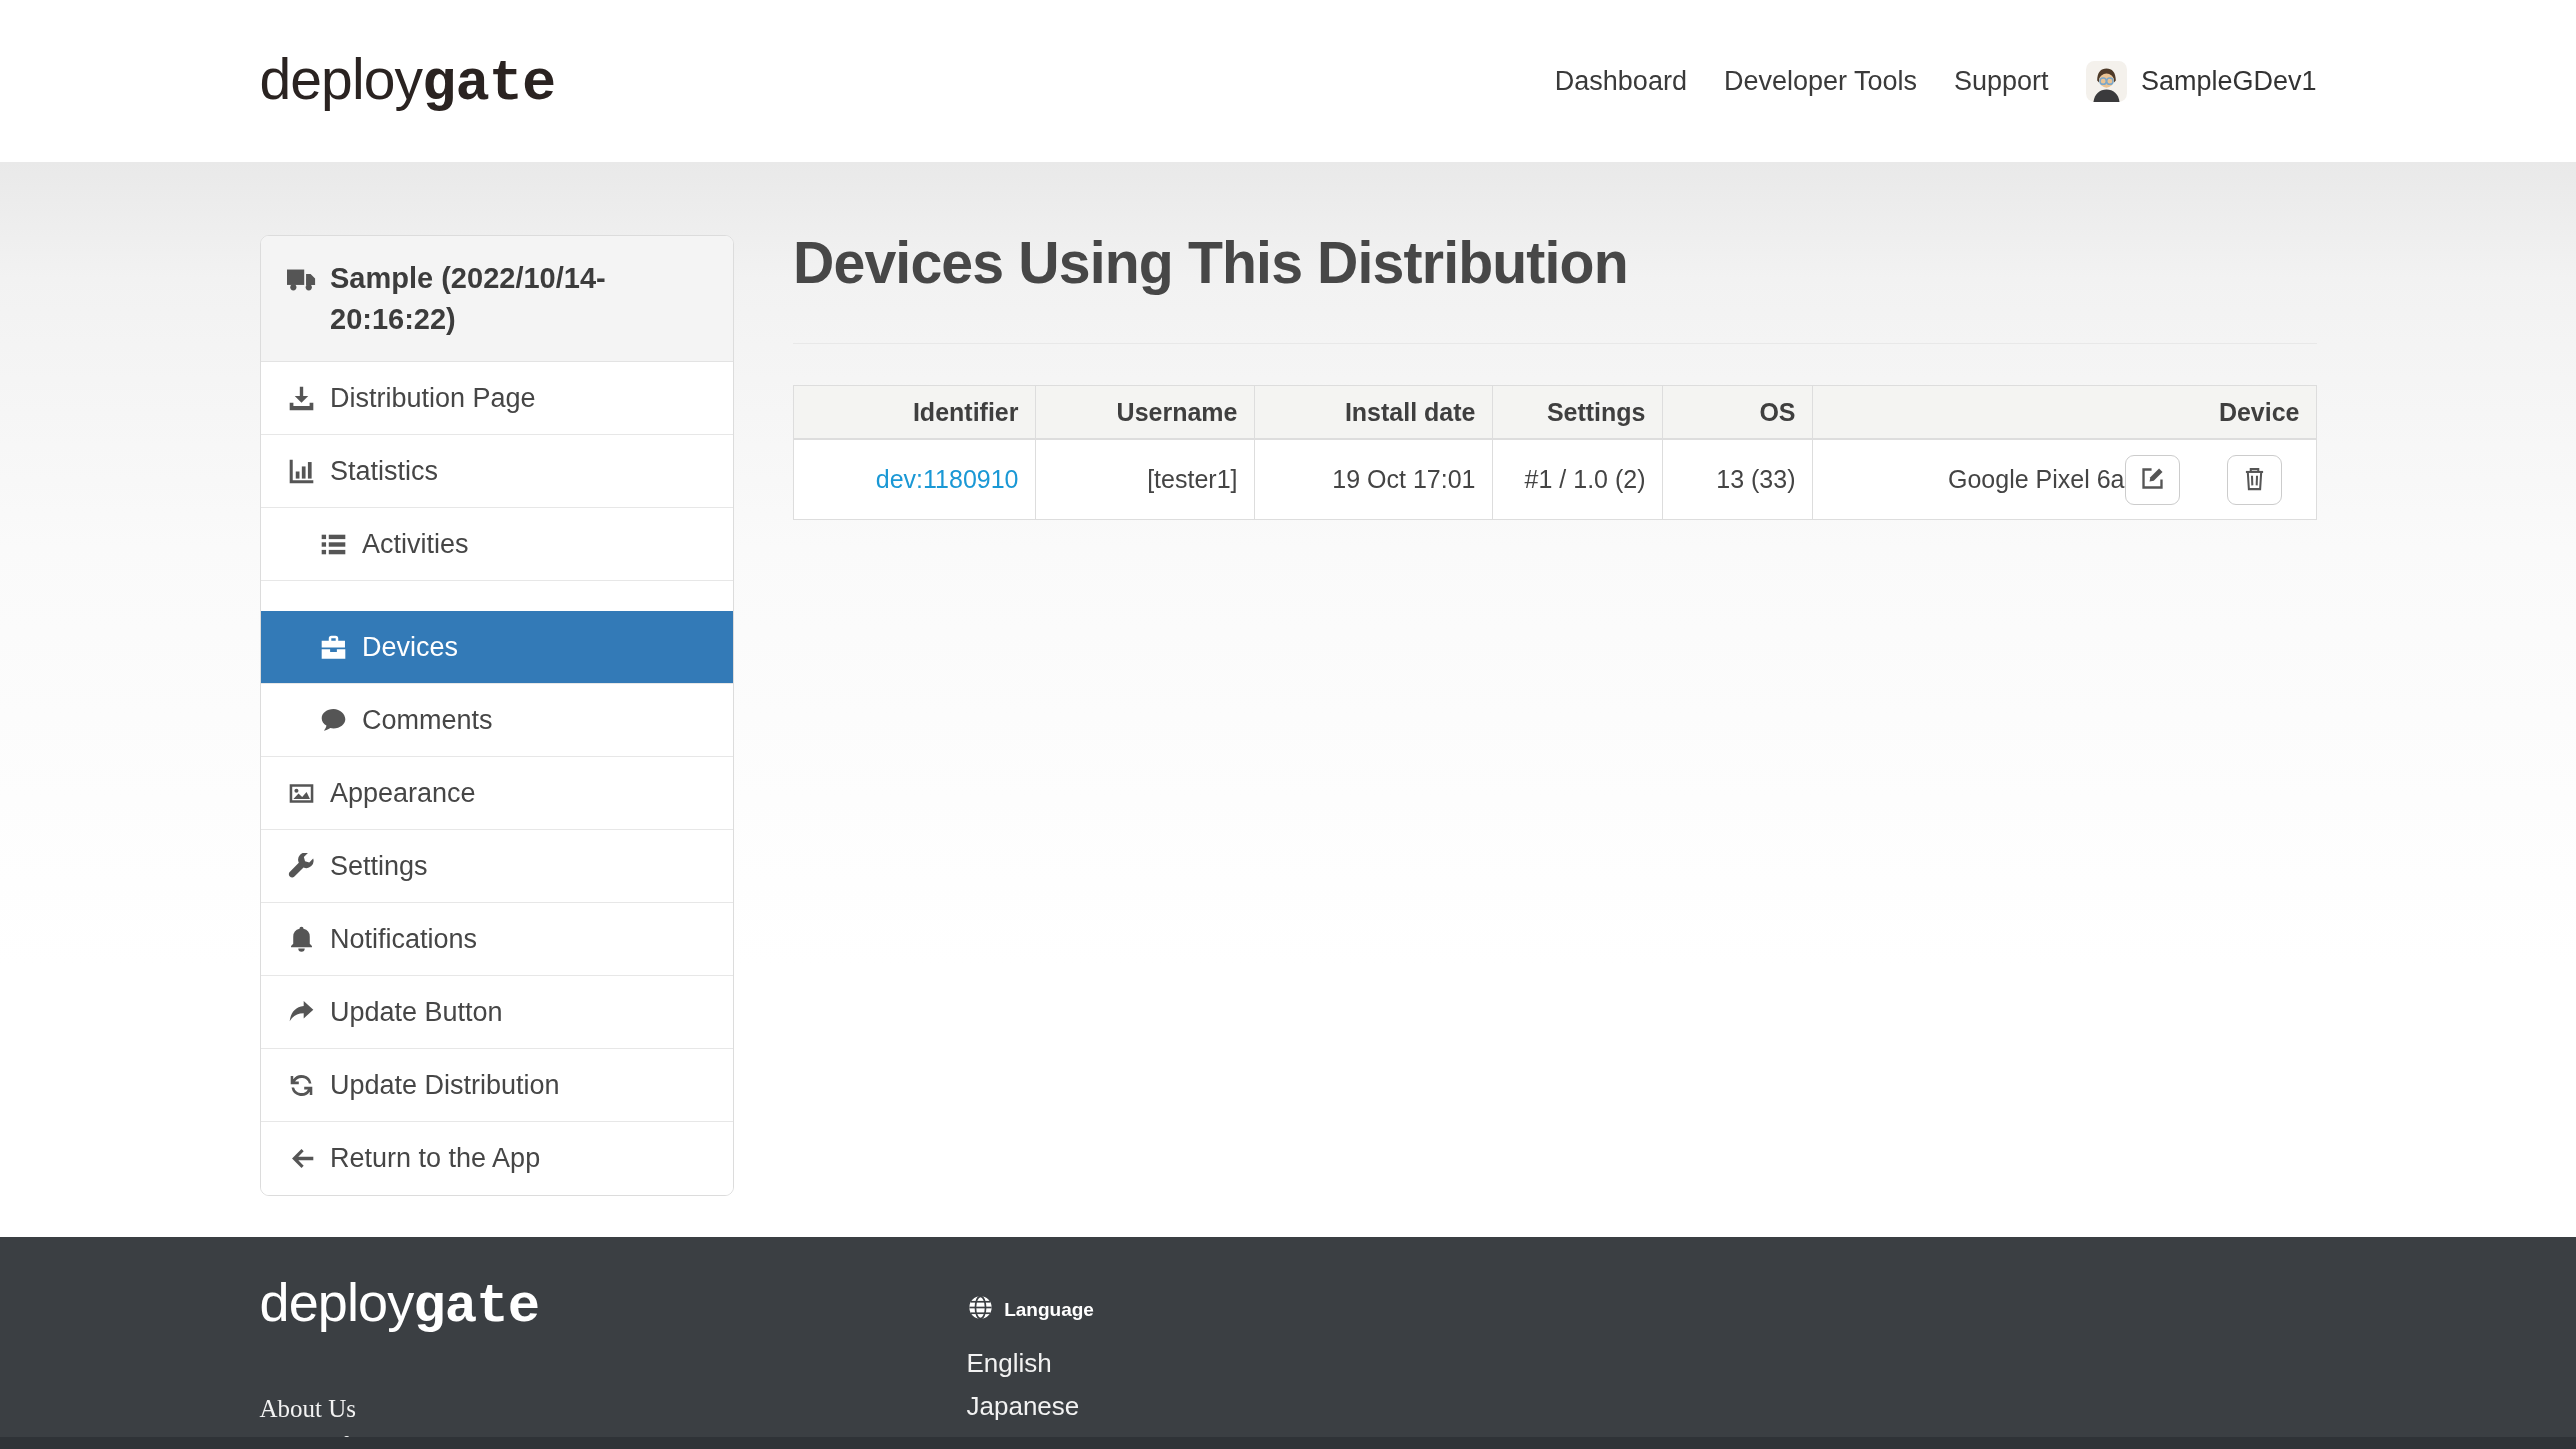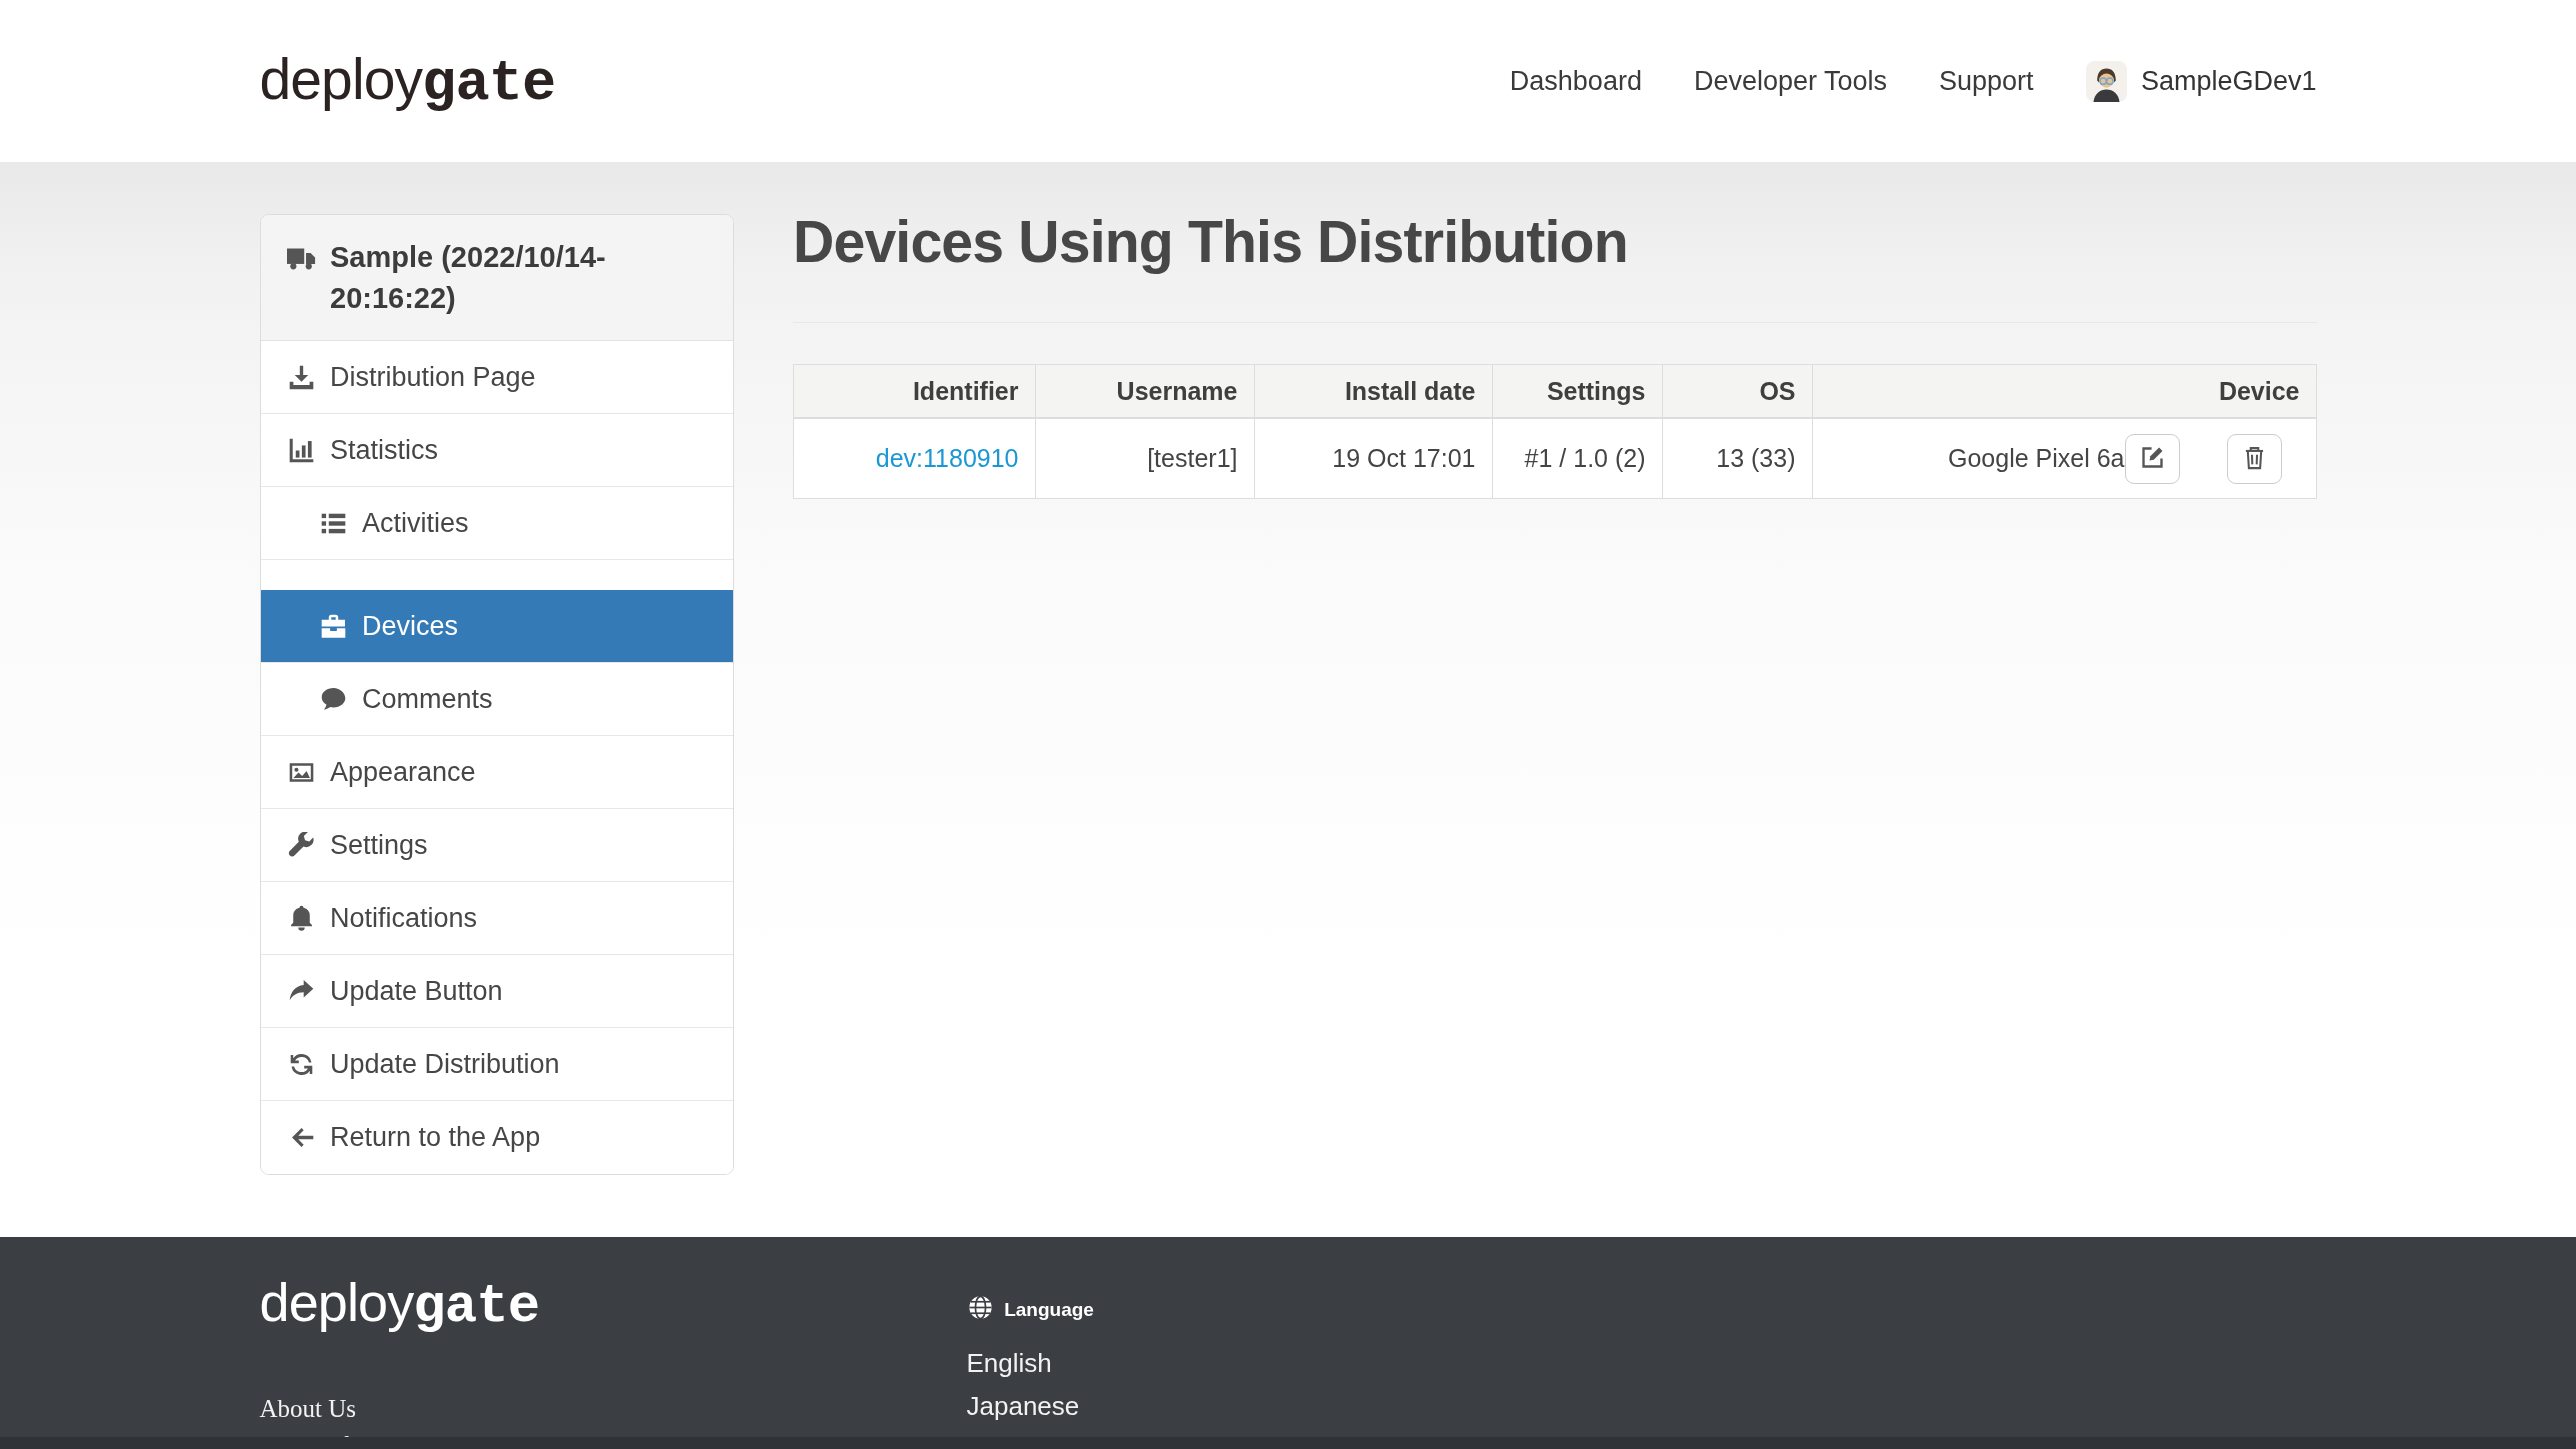--- a/index.html
+++ b/index.html
@@ -7,29 +7,29 @@
   body { font-family:"Liberation Sans","DejaVu Sans",sans-serif; background:#fff; }
   .page { position:relative; width:2576px; height:1449px; overflow:hidden; }
   .container { width:2057px; margin:0 auto; position:relative; }
 
   
   .topbar { height:162px; background:#ffffff; }
   .header-inner { height:162px; display:flex; align-items:center; justify-content:space-between; }
   .logo { font-size:57px; color:#2a2321; letter-spacing:-0.9px; white-space:nowrap; }
   .logo .logo-light { font-weight:300; }
   .logo .logo-bold  { font-weight:700;font-family:Liberation Mono, monospace; }
-  .topnav { display:flex; align-items:center; gap:52px; }
+  .topnav { display:flex; align-items:center; gap:37px; }
   .topnav a { font-size:27px; color:#3a3a3a; text-decoration:none; cursor:pointer; }
   .user { display:flex; align-items:center; gap:14.3px; cursor:pointer; }
   .avatar { width:41px; height:41px; display:inline-block; }
   .username { font-size:27px; color:#333; }
 
   
   .body-area { height:1075px; background:linear-gradient(180deg,#e9e9e9 0px,#f2f2f2 116px,#fafafa 385px,#ffffff 805px); }
-  .content { display:flex; align-items:flex-start; padding-top:52px; }
+  .content { display:flex; align-items:flex-start; padding-top:73px; }
 
   
   .sidebar { width:474px; background:#fff; border:1.8px solid #dcdcdc; border-radius:9px; overflow:hidden; flex-shrink:0; }
   .side-header { display:flex; background:#f4f4f4; padding:21.5px 25px; border-bottom:1.8px solid #e3e3e3; }
   .side-header .icn { margin-top:7.2px; }
   .side-header-label { font-size:29px; font-weight:bold; color:#3c3c3c; line-height:1.42; }
   .side-item { display:flex; align-items:center; height:73px; padding:0 25px; font-size:27px; color:#464646; text-decoration:none; border-bottom:1.8px solid #e7e7e7; background:#fff; cursor:pointer; }
   .side-item:last-child { border-bottom:none; }
   .side-item.indent { padding-left:57px; }
   .side-item.active { background:#337ab7; color:#ffffff;margin-top:30px; }

